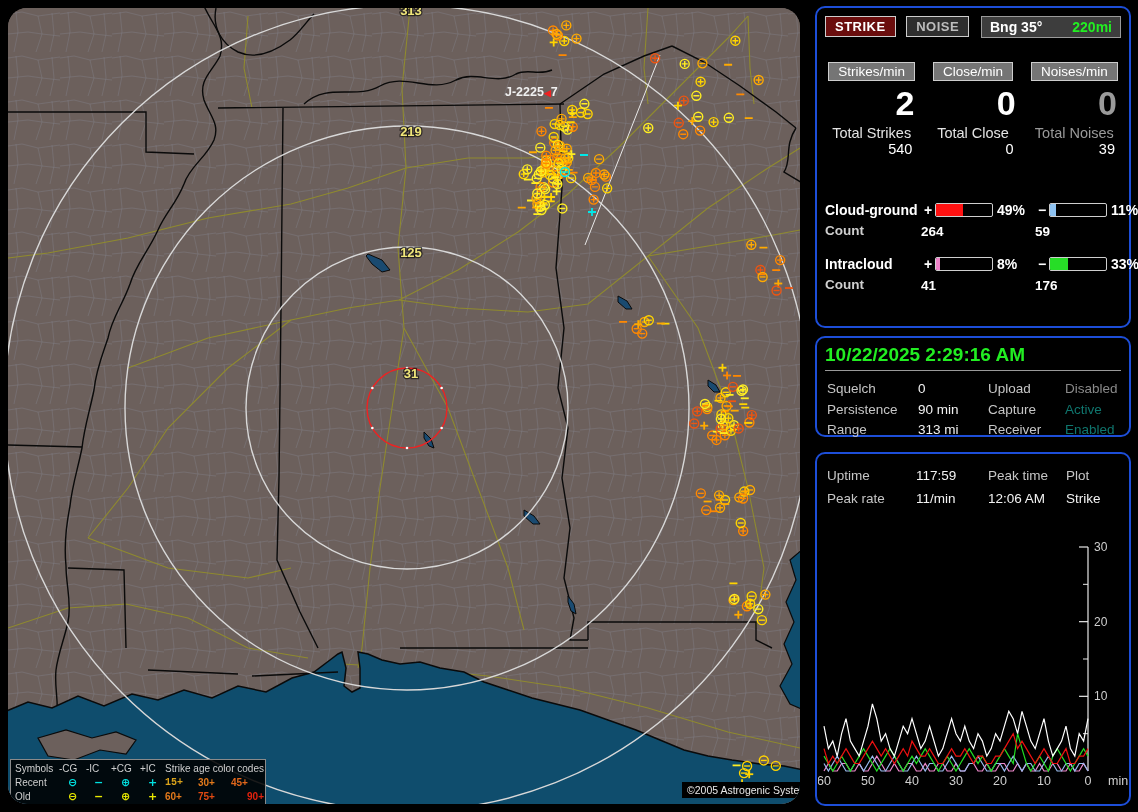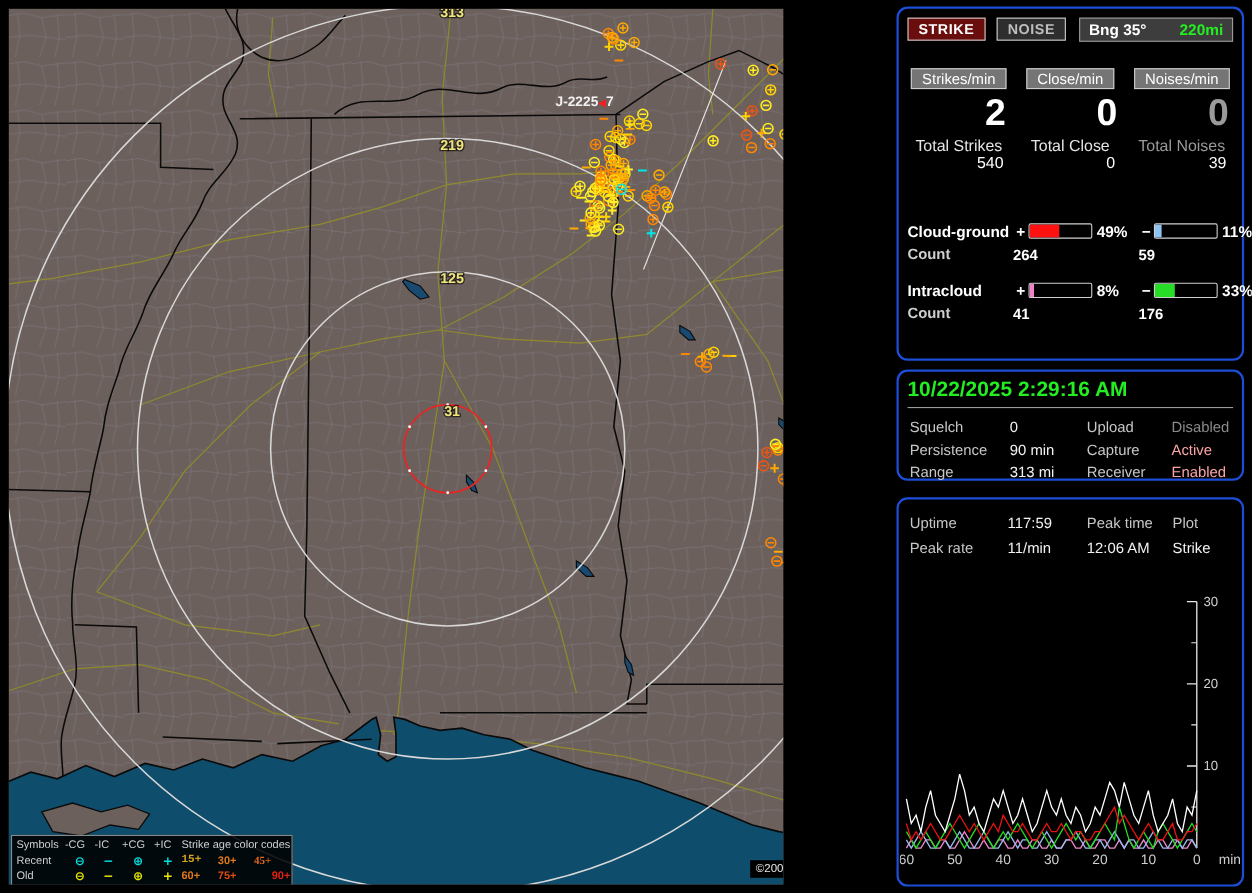--- a/index.html
+++ b/index.html
@@ -1,19 +1,19 @@
 <!DOCTYPE html>
 <html><head>
 <meta charset="utf-8">
 <style>
   html,body{margin:0;padding:0;background:#000;}
   body{width:1138px;height:812px;position:relative;overflow:hidden;
        font-family:"Liberation Sans",sans-serif;-webkit-font-smoothing:antialiased;}
   
-  #map{position:absolute;left:8px;top:8px;width:704px;height:796px;overflow:hidden;background:#6c605c;}
+  #map{position:absolute;left:8px;top:8px;width:792px;height:796px;overflow:hidden;background:#6c605c;border-radius:19px;}
   #map svg{position:absolute;left:0;top:0;}
   #legend{position:absolute;left:2px;top:751px;width:256px;height:49px;
           background:rgba(0,0,0,.88);border:1px solid #8a8a8a;color:#cfcfcf;
           font-size:10px;padding:2px 4px;box-sizing:border-box;}
   .lg-row{display:grid;grid-template-columns:44px 27px 25px 29px 25px 33px 33px 33px;
           height:14px;line-height:14px;align-items:center;}
   .lg-sym{font-family:"DejaVu Sans",sans-serif;font-weight:bold;font-size:11px;text-align:center;}
   .lg-age{font-weight:bold;}
   #copyright{position:absolute;left:674px;top:774px;background:#000;color:#e8e8e8;
              font-size:10.5px;padding:2px 5px;white-space:nowrap;}
@@ -54,21 +54,21 @@
   .c1{grid-column:2 / span 2;}
   .c2{grid-column:5 / span 2;}
   .spacer{grid-column:1 / -1;height:10px;}
   #datetime{color:#22ee22;font-size:19px;font-weight:bold;margin:6px 8px 0 8px;
             border-bottom:1px solid #9a9a9a;padding-bottom:4px;}
   .set-grid{display:grid;grid-template-columns:91px 70px 77px 1fr;margin:8px 8px 0 10px;
             font-size:13.5px;line-height:20.5px;}
   .lab{color:#c6c6c6;}
   .val{color:#f2f2f2;}
   .val.dim{color:#8a8a8a;}
-  .val.green{color:#fca5a5;}
+  .val.green{color:#0f766e;}
   .run-grid{display:grid;grid-template-columns:89px 72px 78px 1fr;margin:10px 8px 0 10px;
             font-size:13.5px;line-height:23px;}
   .trend-row{margin:8px 8px 0 10px;font-size:13.5px;}
   .trend-row .val{margin-left:14px;}
   #trendchart{position:absolute;left:1px;top:85px;}
 </style>
 </head>
 <body>
 
 <div id="map">
@@ -1067,21 +1067,21 @@
       <span style="grid-column:6 / span 3">Strike age color codes</span>
     </div>
     <div class="lg-row" id="lg-row-0">
         <span style="color: rgb(207, 207, 207);">Recent</span>
         <span class="lg-sym" style="color: rgb(0, 224, 224);">⊖</span>
         <span class="lg-sym" style="color: rgb(0, 224, 224);">−</span>
         <span class="lg-sym" style="color: rgb(0, 224, 224);">⊕</span>
         <span class="lg-sym" style="color: rgb(0, 224, 224);">+</span>
         <span class="lg-age" style="color: rgb(217, 162, 27); font-family: Liberation Mono, monospace;">15+</span>
         <span class="lg-age" style="color: rgb(226, 121, 27);">30+</span>
-        <span class="lg-age" style="color: rgb(226, 103, 27); font-family: Liberation Serif, serif;">45+</span>
+        <span class="lg-age" style="color: rgb(226, 103, 27);">45+</span>
       </div>
     <div class="lg-row" id="lg-row-1">
         <span style="color: rgb(207, 207, 207);">Old</span>
         <span class="lg-sym" style="color: rgb(232, 232, 0);">⊖</span>
         <span class="lg-sym" style="color: rgb(232, 232, 0);">−</span>
         <span class="lg-sym" style="color: rgb(232, 232, 0);">⊕</span>
         <span class="lg-sym" style="color: rgb(232, 232, 0);">+</span>
         <span class="lg-age" style="color: rgb(226, 121, 27);">60+</span>
         <span class="lg-age" style="color: rgb(226, 74, 18);">75+</span>
         <span class="lg-age" style="color: rgb(226, 34, 14); text-align: right;">90+</span>

